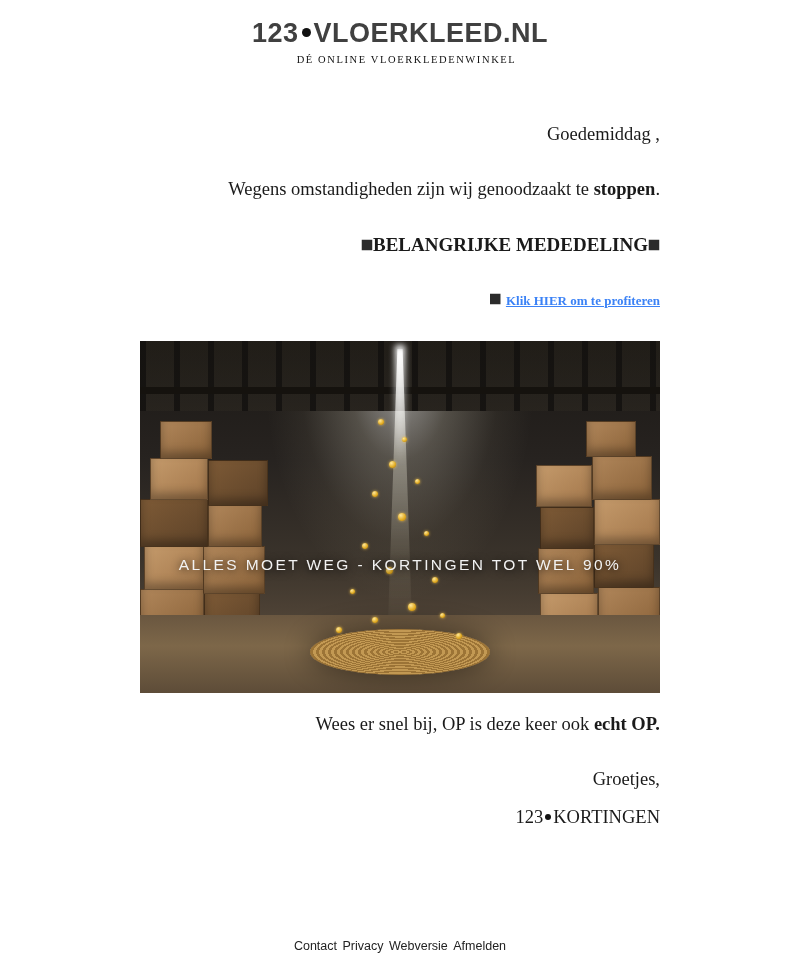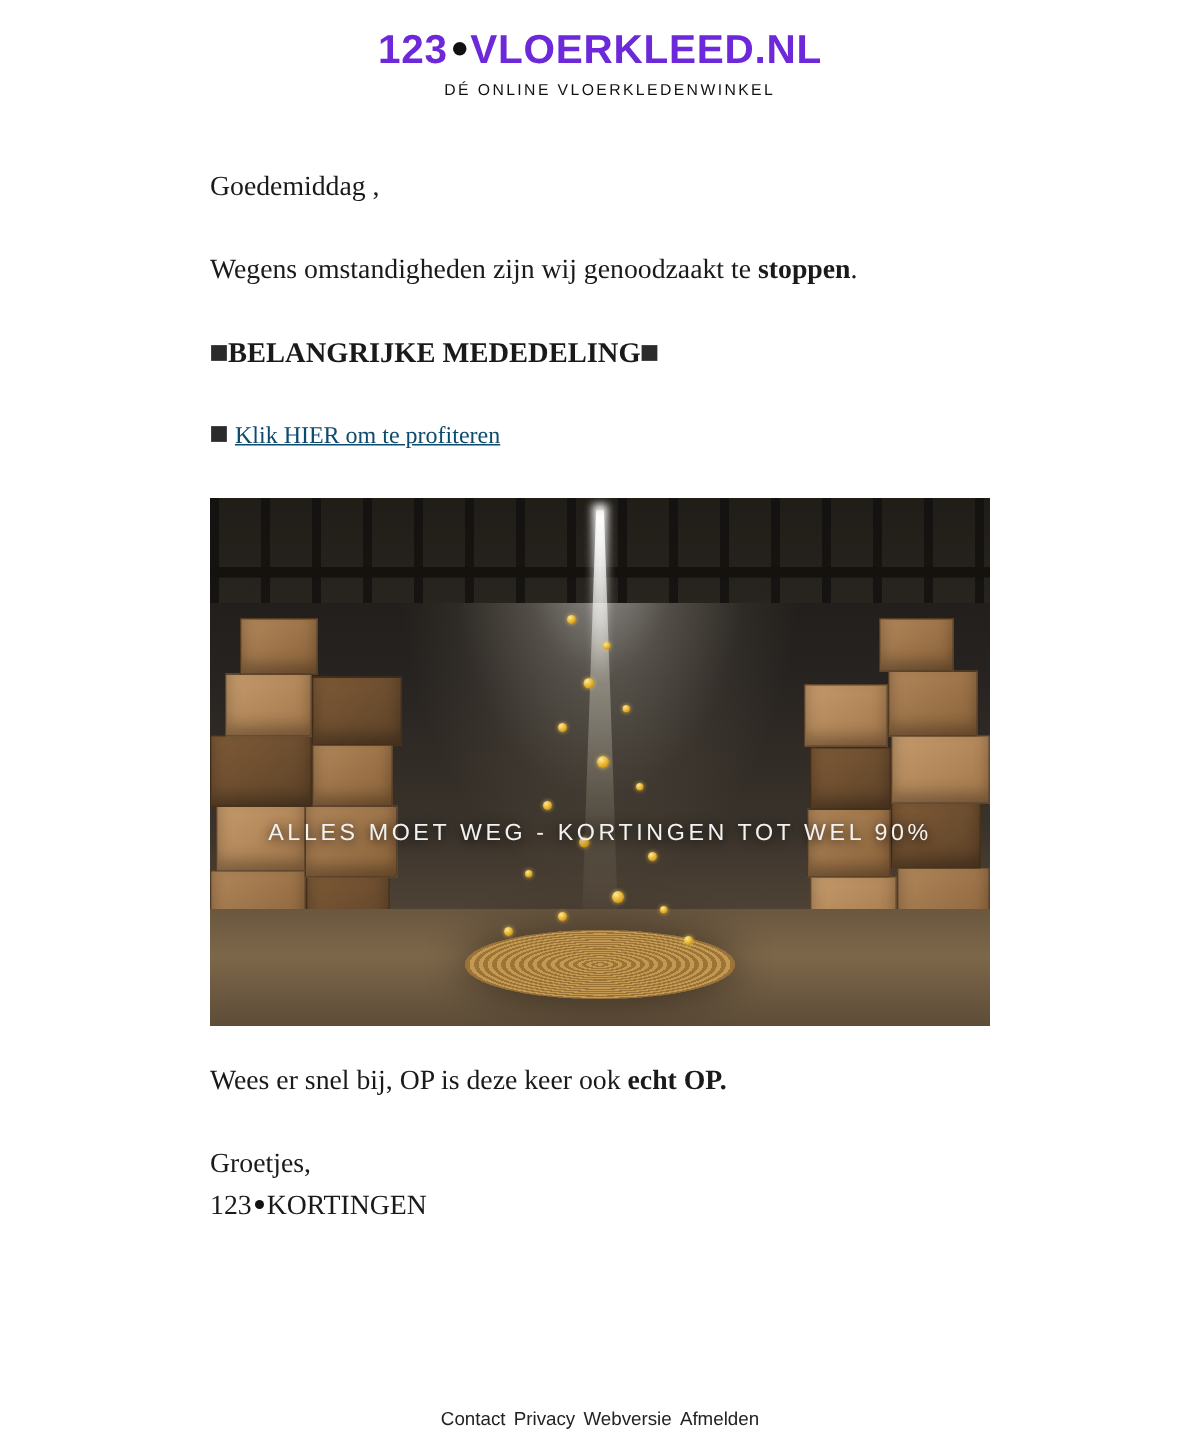--- a/index.html
+++ b/index.html
@@ -24,76 +24,77 @@
   
   .header {
     padding-top: 20px;
     text-align: center;
   }
   .logo-line {
     font-family: "Liberation Sans", sans-serif;
     font-weight: bold;
     font-size: 27px;
     letter-spacing: 0.5px;
-    color: #6d28d9;
+    color: #404040;
     line-height: 1.0;
     white-space: nowrap;
   }
   .logo-dot {
     display: inline-block;
     width: 9px;
     height: 9px;
     border-radius: 50%;
     background: #111111;
     margin: 0 3px 4px 3px;
     vertical-align: middle;
   }
   .logo-sub {
-    font-family: Liberation Sans, sans-serif;
+    font-family: Liberation Serif, serif;
     font-size: 10.5px;
     letter-spacing: 1.6px;
     color: #111111;
     margin-top: 7px;
     margin-left: 13px;
   }
 
   
   .content {
     width: 520px;
     margin: 0 auto;
     padding-top: 46px;
     font-size: 18.5px;
     line-height: 1.5;
   }
   .content p {
-    margin: 0 0 27px 0;
+    margin: 10px 0 27px 0;
+    text-align: right;
   }
   .content p.tight {
     margin-bottom: 0;
   }
   .bold {
     font-weight: bold;
   }
   .glyph {
     font-family: "DejaVu Sans", sans-serif;
     font-size: 15px;
     color: #2b2b2b;
   }
   .notice {
     font-weight: bold;
     font-size: 19px;
   }
   .cta {
     margin: 0 0 30px 0;
   }
   .cta a {
-    color: #0c4a6e;
+    color: #3b82f6;
     text-decoration: underline;
-    font-weight: normal;
-    font-size: 16px;
+    font-weight: bold;
+    font-size: 13px;
   }
 
   
   .hero {
     position: relative;
     width: 520px;
     height: 352px;
     margin: 6px auto 0 auto;
     overflow: hidden;
     background: #0d0c0b;
@@ -306,21 +307,21 @@
     <div class="coin" style="left:210px; top:248px; width:5px; height:5px;"></div>
     <div class="coin" style="left:268px; top:262px; width:8px; height:8px;"></div>
     <div class="coin" style="left:232px; top:276px; width:6px; height:6px;"></div>
     <div class="coin" style="left:300px; top:272px; width:5px; height:5px;"></div>
     <div class="coin" style="left:196px; top:286px; width:6px; height:6px;"></div>
     <div class="coin" style="left:316px; top:292px; width:6px; height:6px;"></div>
 
     <div class="hero-sub">ALLES MOET WEG - KORTINGEN TOT WEL 90%</div>
   </div>
 
-  <div class="content" style="padding-top:24px;">
+  <div class="content" style="padding-top:8px;">
     <p>
       <span>Wees er snel bij, OP is deze keer ook </span><span class="bold">echt OP.</span>
     </p>
     <p class="tight">Groetjes,</p>
     <p>
       <span>123</span><span class="logo-dot" style="width:6px;height:6px;margin:0 2px 3px 2px;"></span><span>KORTINGEN</span>
     </p>
   </div>
 
   <div class="footer">

